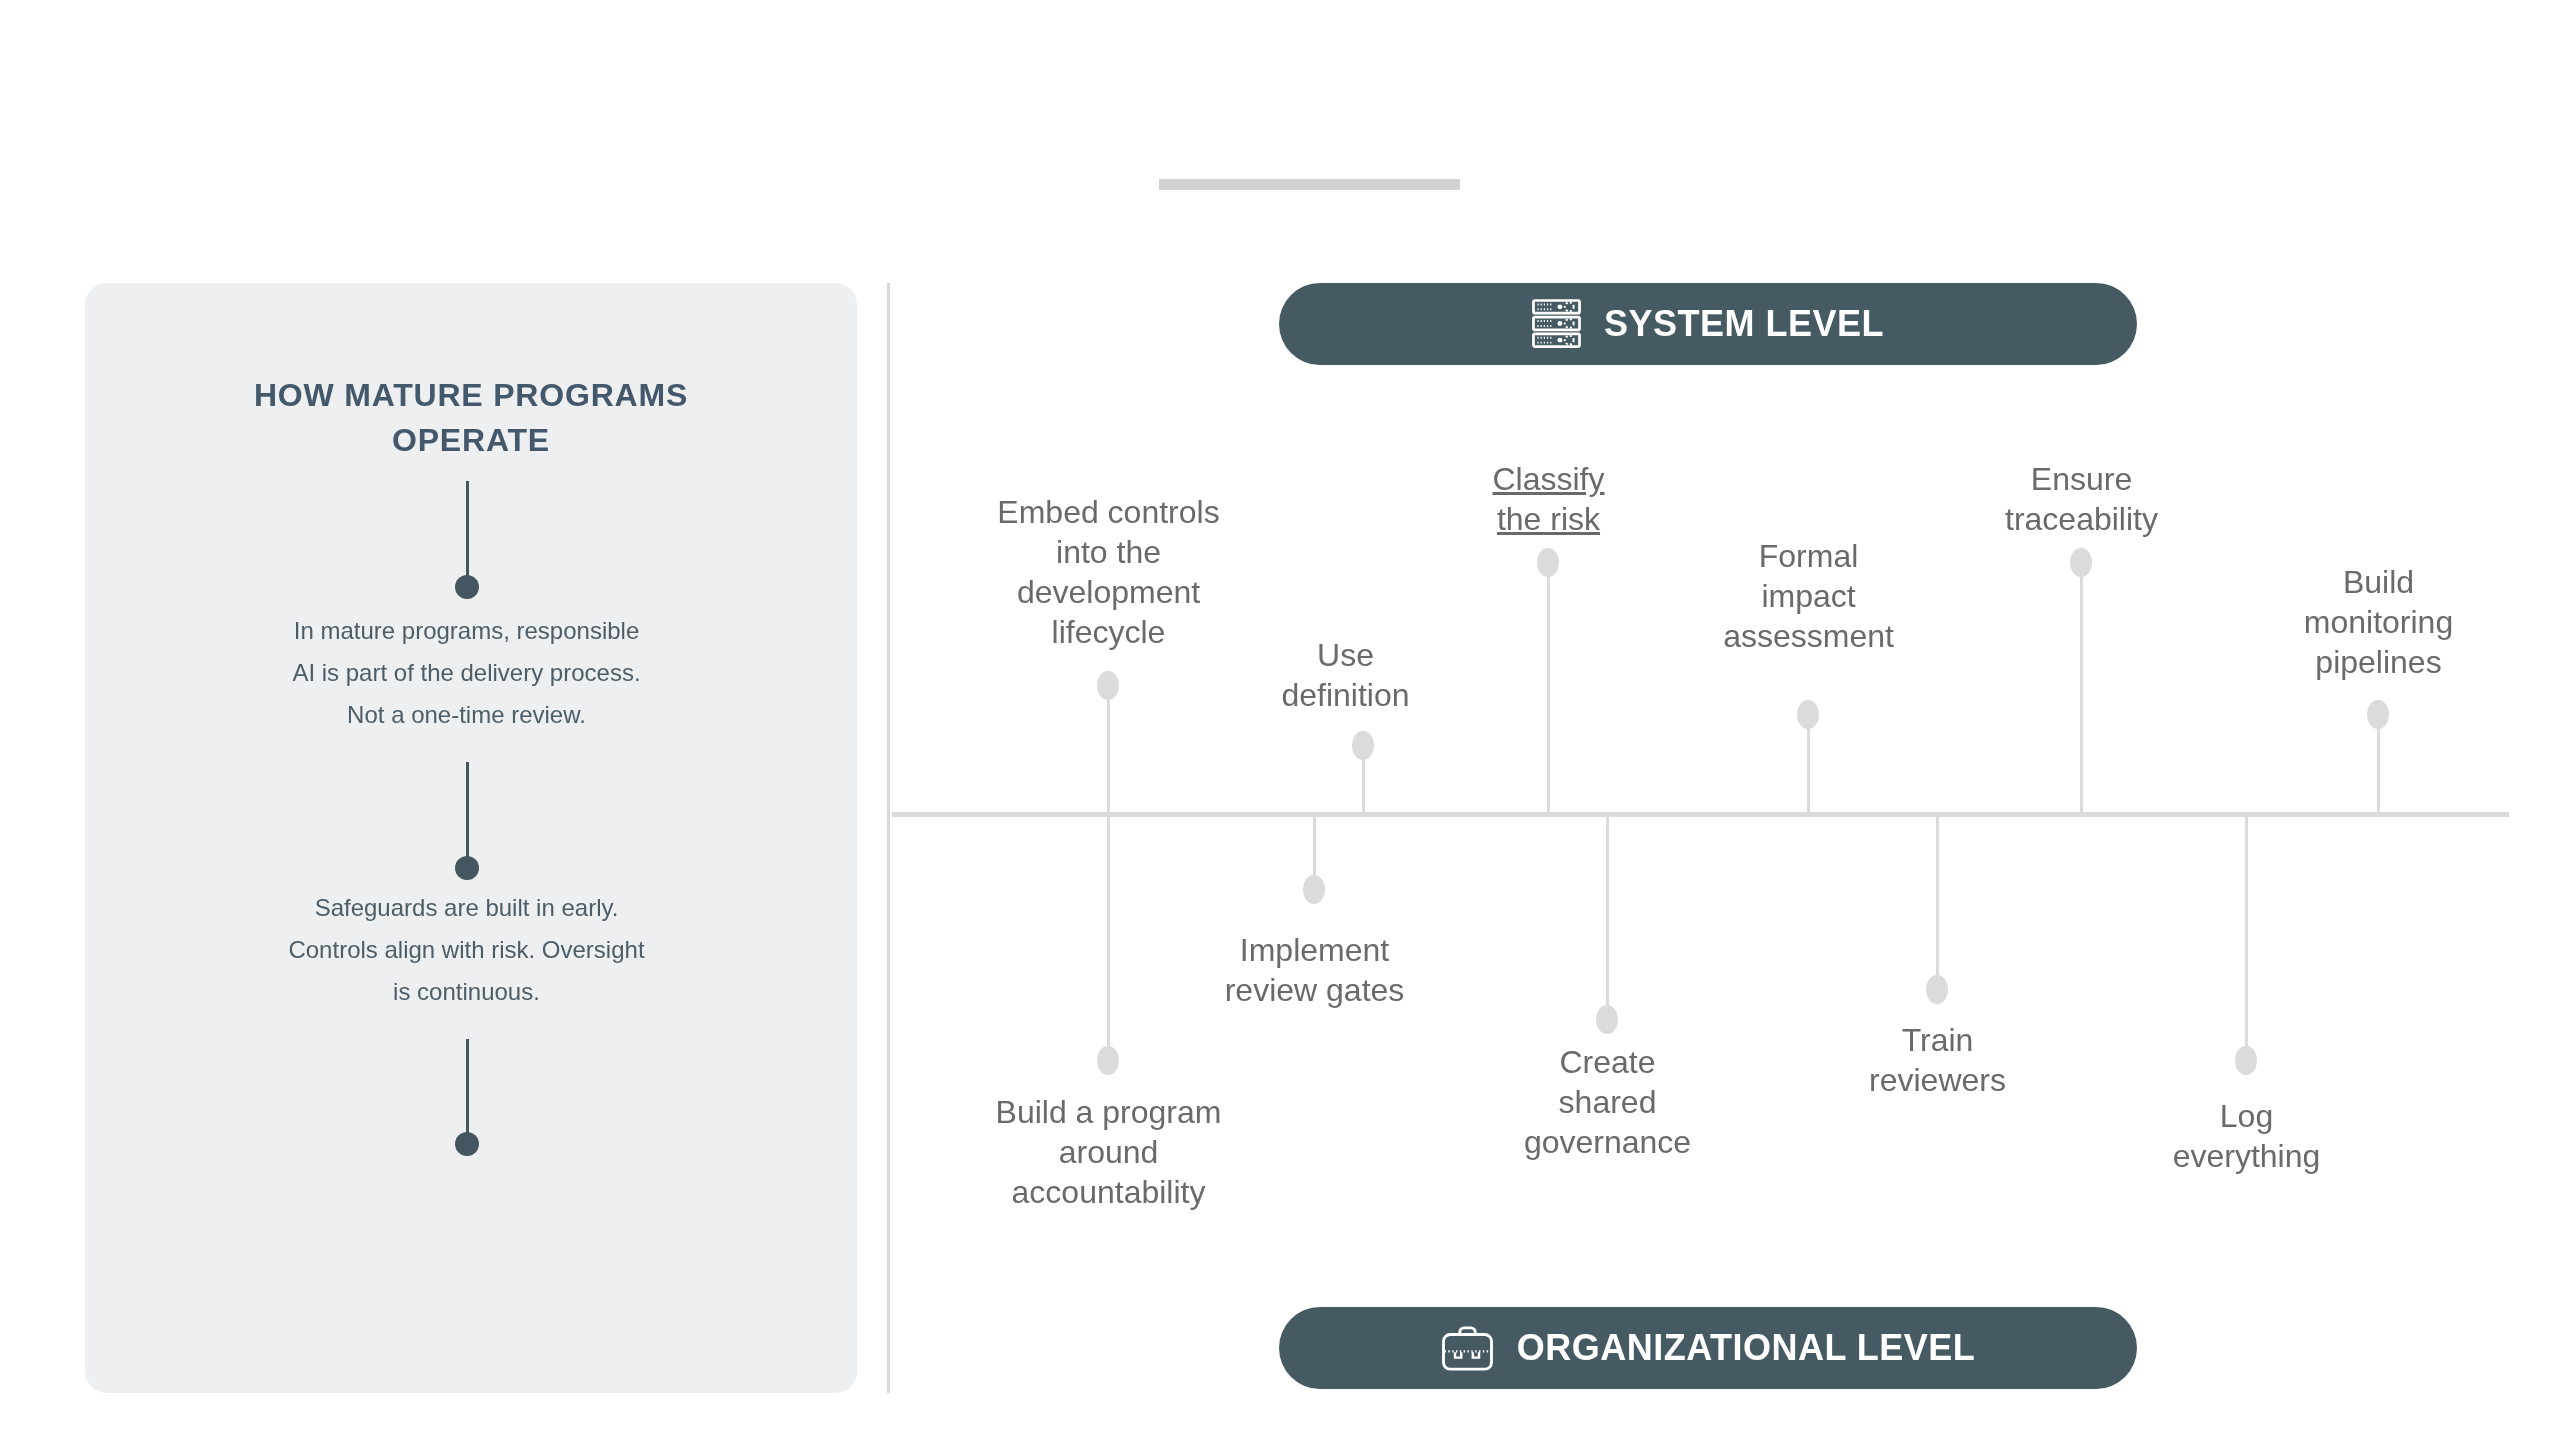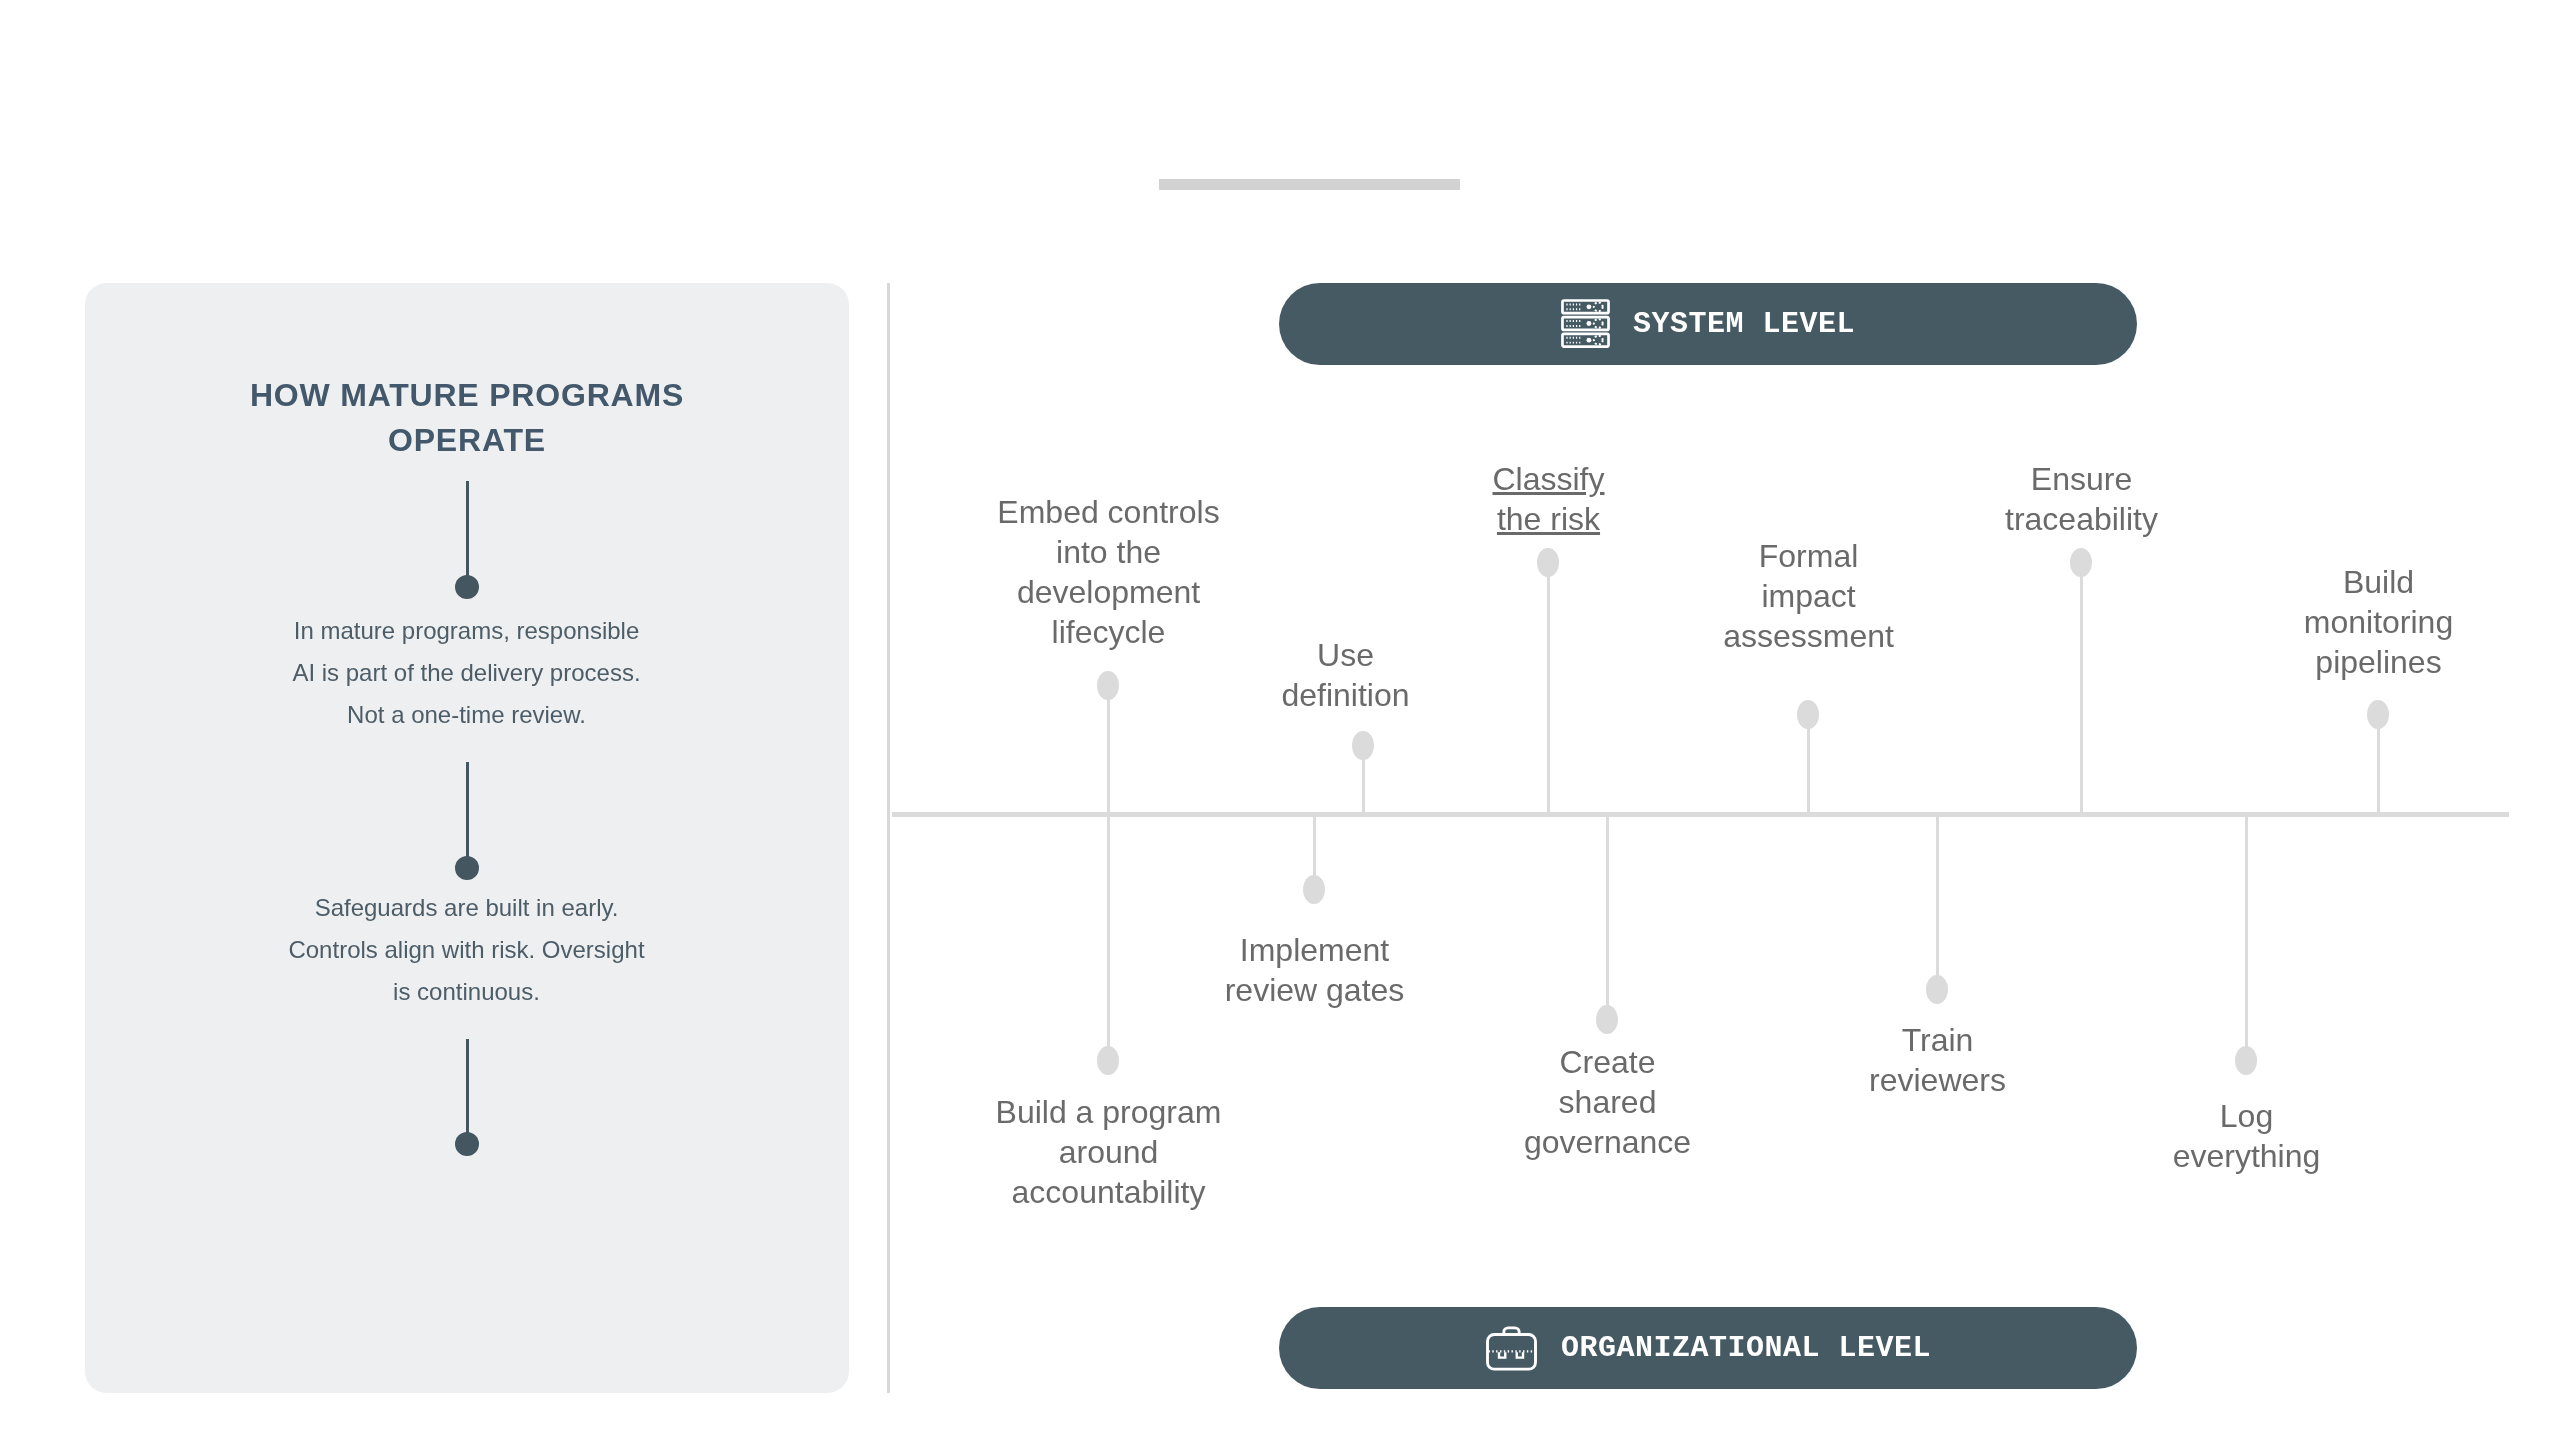--- a/index.html
+++ b/index.html
@@ -27,20 +27,21 @@
     width: 301px; height: 11.3px;
     background: #d2d2d2;
   }
 
   
   .info-panel {
     left: 85px; top: 283px;
     width: 764px; height: 1110px;
     background: #edeff1;
     border-radius: 21.6px;
+    padding-left: 8px;
   }
   .panel-heading {
     left: 0; top: 90px; width: 100%;
     text-align: center;
     font-size: 32px; font-weight: 700;
     line-height: 45px;
     letter-spacing: 0.8px;
     color: #43586b;
     white-space: pre-line;
   }
@@ -83,24 +84,23 @@
     width: 858px; height: 82px;
     background: #465a64;
     border-radius: 41px;
     display: flex;
     align-items: center;
     justify-content: center;
     gap: 23px;
   }
   .pill-label {
     color: #ffffff;
-    font-size: 30px;
+    font-size: 36px;
     font-weight: 700;
     letter-spacing: 0.5px;
-    font-family: Liberation Mono, monospace;
   }
 
   
   .item-stem {
     width: 3.6px; margin-left: -1.5px;
     background: #dbdbdb;
   }
   .item-dot {
     width: 21.6px; height: 29px;
     margin-left: -10.8px; margin-top: -14.4px;

